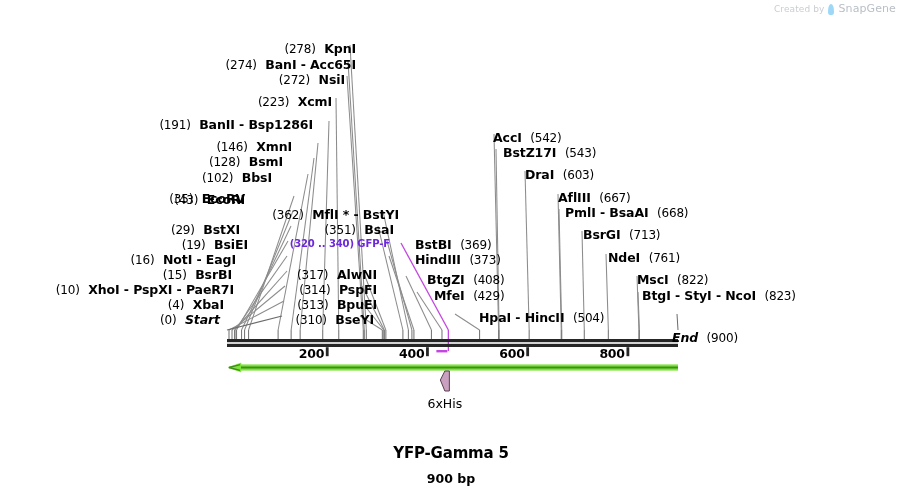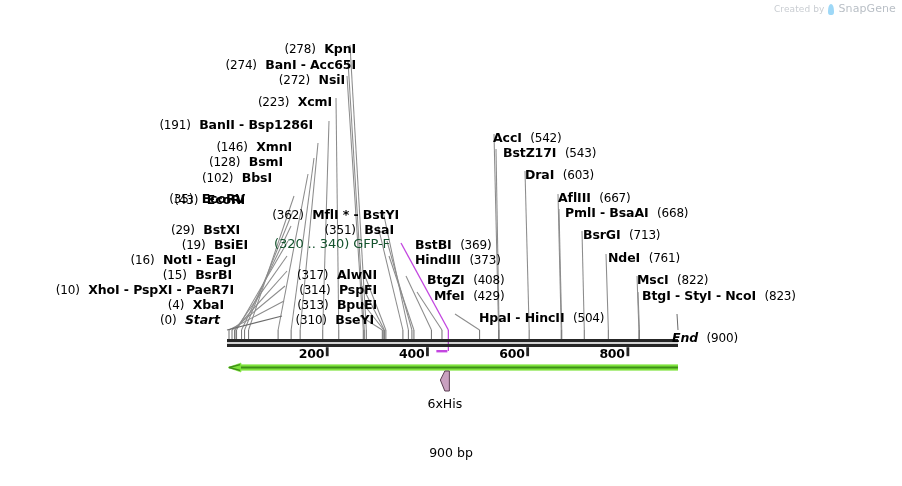--- a/index.html
+++ b/index.html
@@ -66,23 +66,23 @@
     letter-spacing: -0.1px;
   }
   .site-label .pos {
     font-weight: normal;
     font-size: 12px;
     letter-spacing: -0.2px;
   }
   .site-label.right-anchored { transform: translateX(-100%); }
   .site-label.terminus .enz { font-style: italic; }
   .site-label.feature-label {
-    color: #14532d;
-    font-weight: normal;
-    font-size: 13px;
+    color: #6d28d9;
+    font-weight: bold;
+    font-size: 10px;
   }
 
   
   #ruler-group { position: absolute; left: 0; top: 0; }
 
   .tick-number {
     position: absolute;
     font-size: 12.5px;
     font-weight: bold;
     color: #000;
@@ -108,23 +108,23 @@
     text-align: center;
   }
   #plasmid-name {
     font-size: 15px;
     font-weight: bold;
     letter-spacing: -0.2px;
     line-height: 18px;
   }
   #plasmid-size {
     font-size: 12.5px;
-    font-weight: normal;
+    font-weight: bold;
     line-height: 15px;
-    margin-top: 1px;
+    margin-top: 9px;
   }
 </style>
 </head>
 <body>
 
 <div id="watermark">
   <span class="wm-text">Created by</span>
   <span class="wm-icon"></span>
   <span class="wm-brand">SnapGene</span>
 </div>
@@ -276,14 +276,15 @@
 <div id="ruler-group">
     <div class="tick-number" style="left: 324.222px; top: 346px;">200</div>
     <div class="tick-number" style="left: 424.444px; top: 346px;">400</div>
     <div class="tick-number" style="left: 524.667px; top: 346px;">600</div>
     <div class="tick-number" style="left: 624.889px; top: 346px;">800</div>
   </div>
 
 <div id="feature-caption" style="left: 444.854px; top: 396px;">6xHis</div>
 
 <div id="title-block">
+  <div id="plasmid-name">YFP-Gamma 5</div>
   <div id="plasmid-size">900 bp</div>
 </div>
 
 </body></html>

